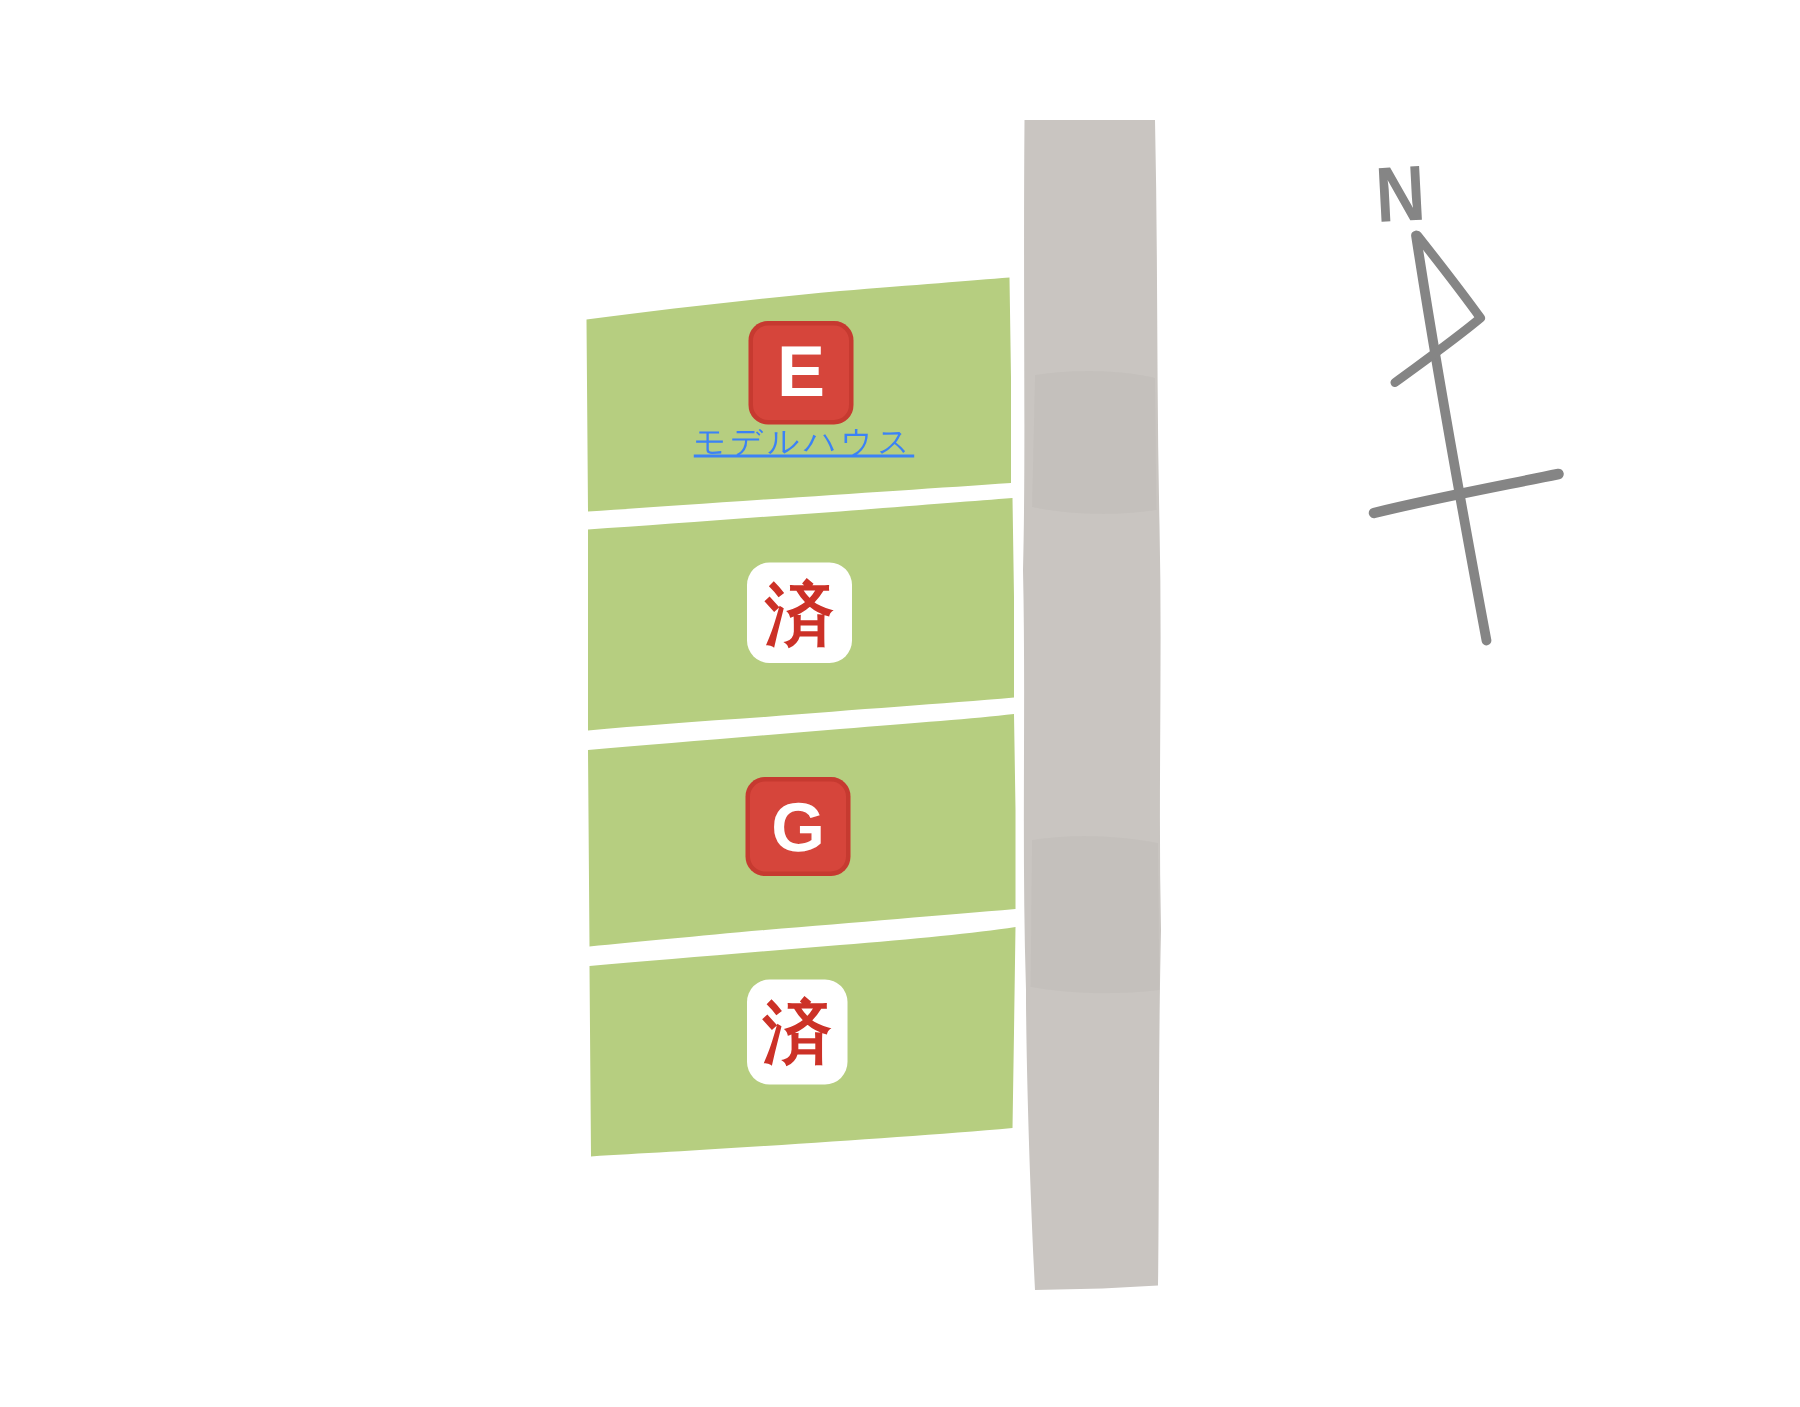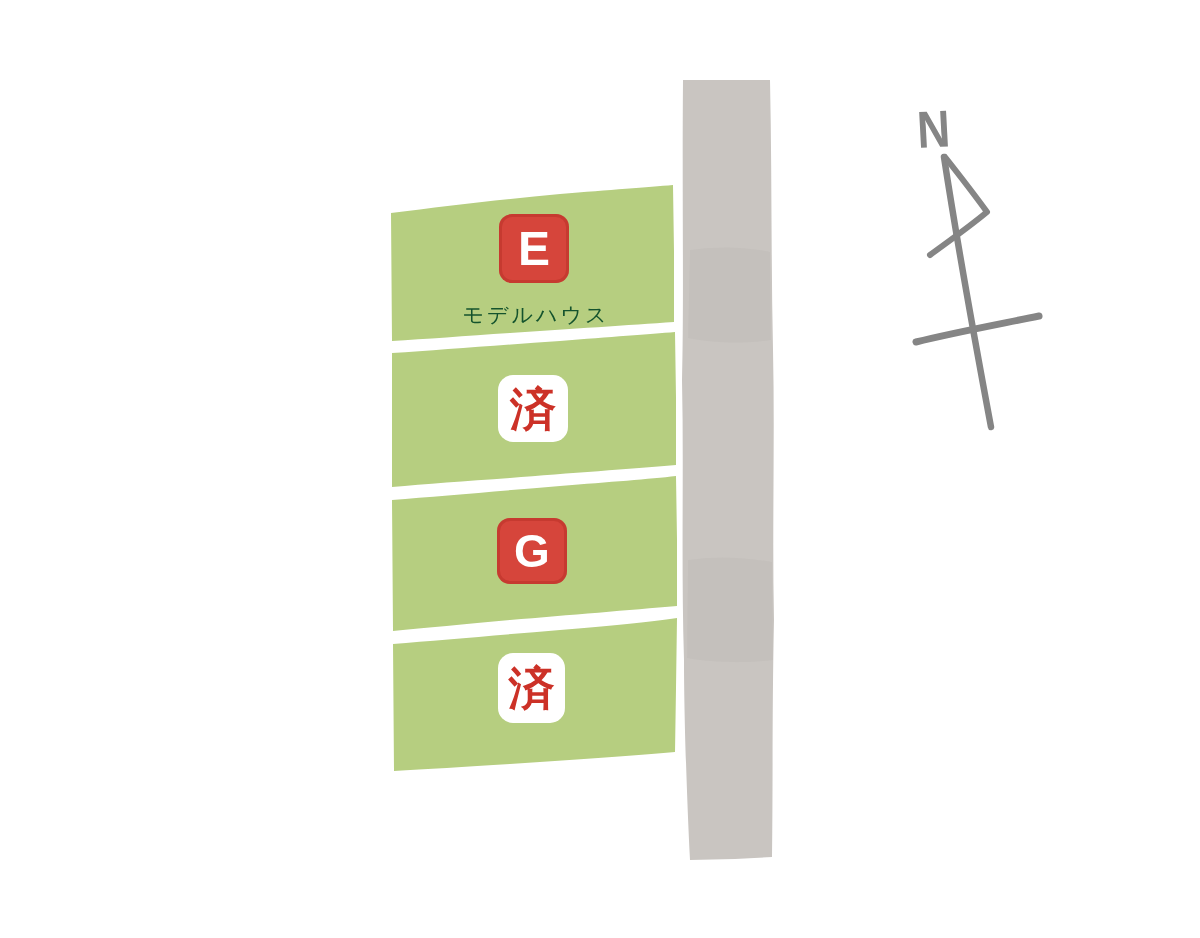--- a/index.html
+++ b/index.html
@@ -42,26 +42,27 @@
     color: #cc3127;
     border-radius: 15px;
   }
   #badge-parcel-1 { left: 499px; top: 214px; width: 70px; height: 69px; font-size: 48px; }
   #badge-parcel-2 { left: 498px; top: 375px; width: 70px; height: 67px; font-size: 46px; }
   #badge-parcel-3 { left: 497px; top: 518px; width: 70px; height: 66px; font-size: 46px; }
   #badge-parcel-4 { left: 498px; top: 653px; width: 67px; height: 70px; font-size: 46px; }
   .caption {
     position: absolute;
     left: 406px;
-    top: 301px;
+    top: 280px;
     width: 260px;
     text-align: center;
     font-size: 21px;
     letter-spacing: 3px;
-    color: #14532d;
+    color: #3b82f6;
+    text-decoration: underline;
   }
   .compass-n {
     font-weight: bold;
     font-size: 52px;
     fill: #858585;
   }
 </style>
 </head>
 <body>
 

